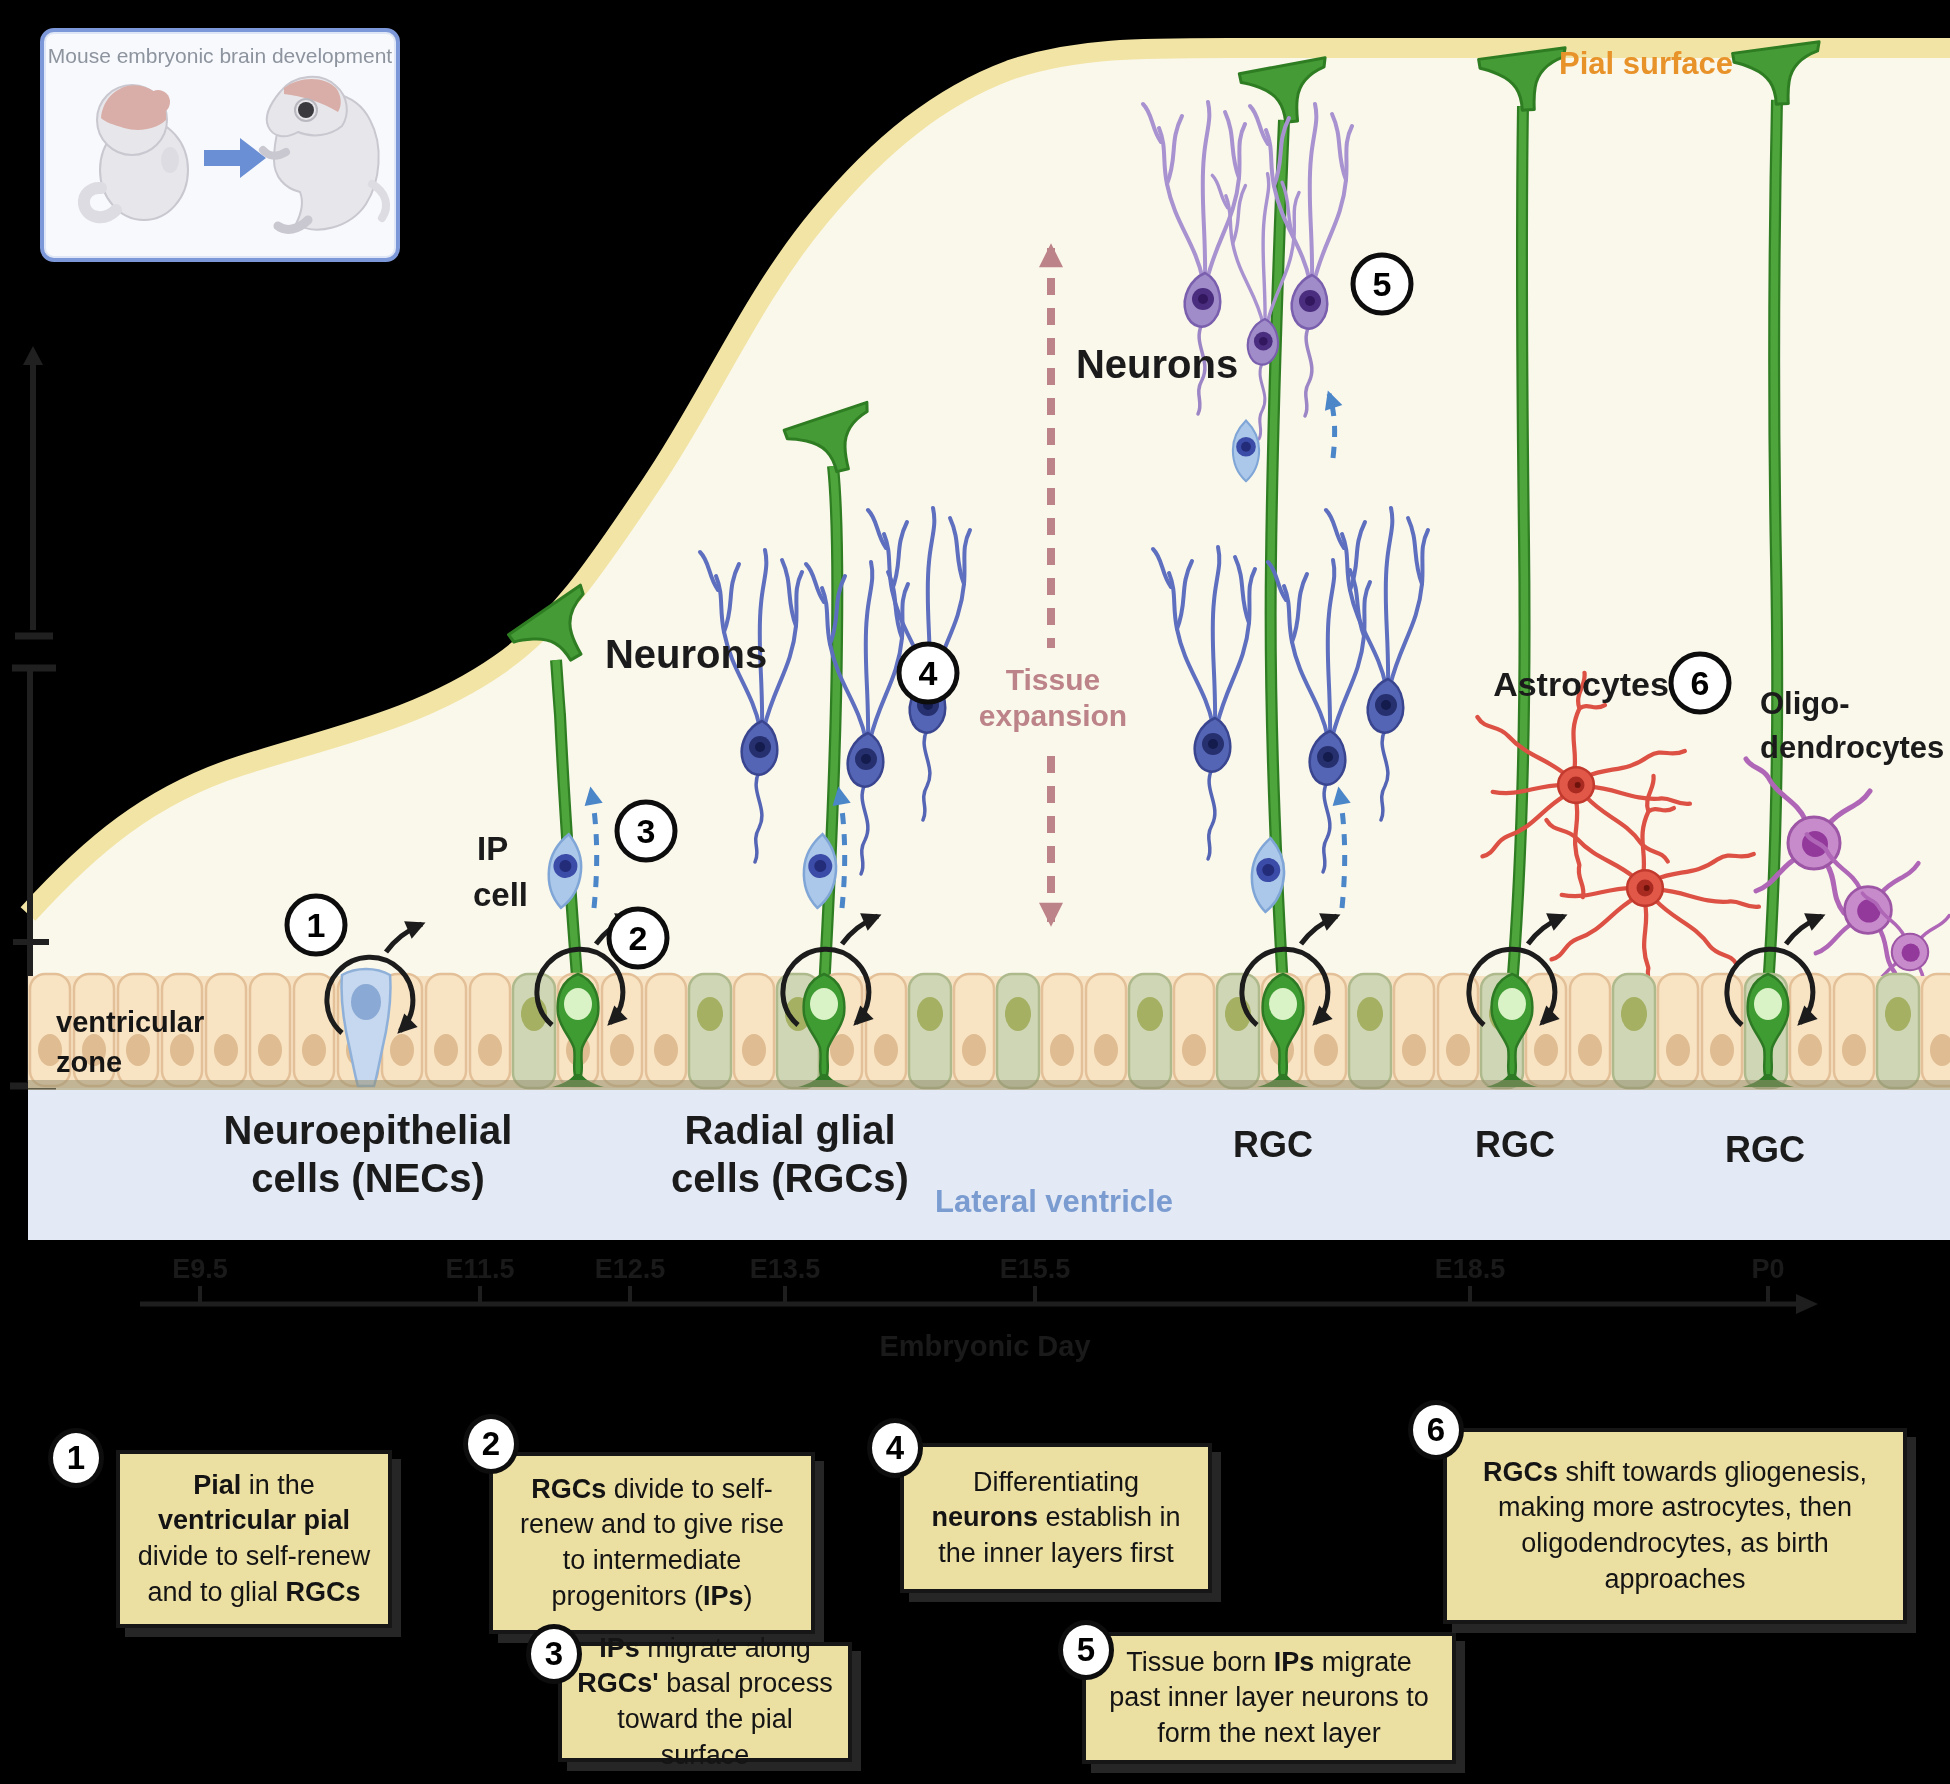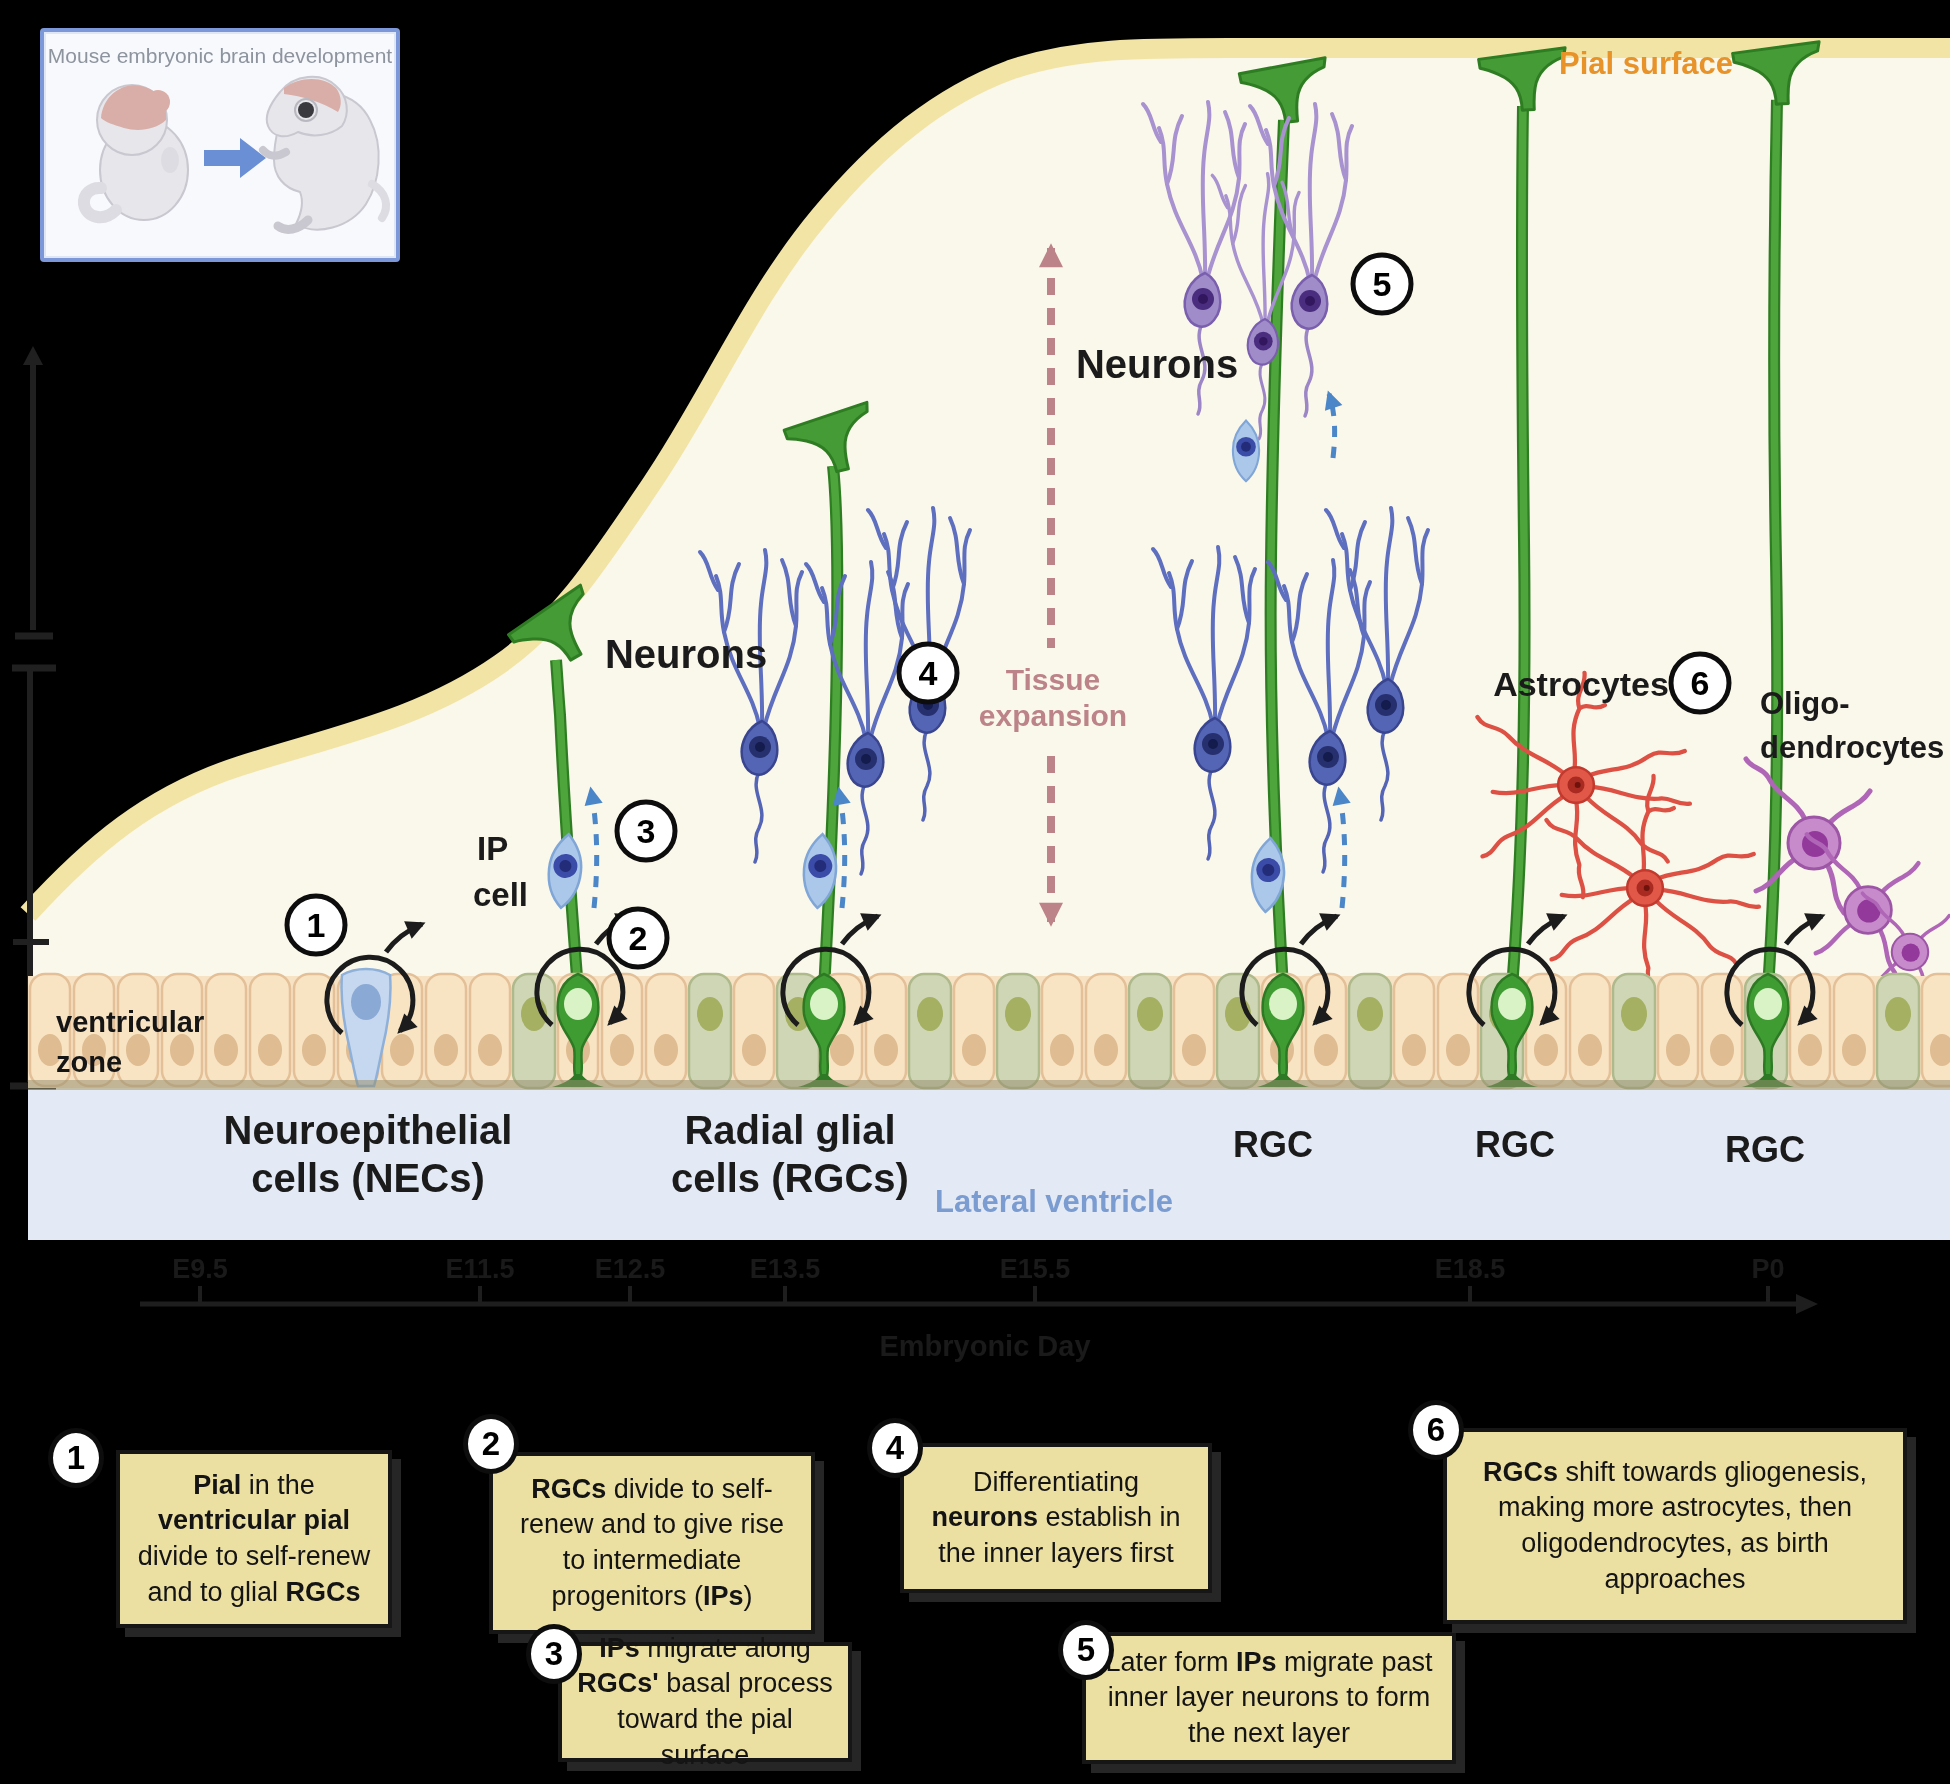--- a/index.html
+++ b/index.html
@@ -2,21 +2,21 @@
 <html><head>
 <meta charset="utf-8">
 <style>
   html,body{margin:0;padding:0;background:#000;}
   body{width:1950px;height:1784px;position:relative;overflow:hidden;
        font-family:"Liberation Sans",sans-serif;}
   svg text{font-family:"Liberation Sans",sans-serif;}
 
   
   .inset{position:absolute;left:40px;top:28px;width:352px;height:226px;
-         background:#f7f9fd;border:4px solid #7d98d8;border-radius:4px;
+         background:#f7f9fd;border:4px solid #7d98d8;border-radius:14px;
          box-shadow:0 0 0 2px #dfe6f5 inset;z-index:4;}
   .inset-title{position:absolute;left:0;right:0;top:12px;text-align:center;
                font-size:21px;color:#8d949e;}
   .inset svg{position:absolute;left:0;top:0;}
 
   
   .main-svg{position:absolute;left:0;top:0;}
 
   
   .note{position:absolute;background:#ecdfa2;border:4px solid #161616;
@@ -386,19 +386,19 @@
     <span><b>IPs</b><span> migrate along </span><b>RGCs'</b><span> basal process toward the pial surface</span></span>
   </div>
 
 <div class="badge" style="left:867px;top:1418px">4</div>
 <div class="note" style="left:900px;top:1443px;width:312px;height:150px">
     <span><span>Differentiating </span><b>neurons</b><span> establish in the inner layers first</span></span>
   </div>
 
 <div class="badge" style="left:1058px;top:1620px">5</div>
 <div class="note" style="left:1082px;top:1632px;width:374px;height:132px">
-    <span><span>Later form </span><b>IPs</b><span> migrate past inner layer neurons to form the next layer</span></span>
+    <span><span>Tissue born </span><b>IPs</b><span> migrate past inner layer neurons to form the next layer</span></span>
   </div>
 
 <div class="badge" style="left:1408px;top:1400px">6</div>
 <div class="note" style="left:1443px;top:1428px;width:464px;height:196px">
     <span><b>RGCs</b><span> shift towards gliogenesis, making more astrocytes, then oligodendrocytes, as birth approaches</span></span>
   </div>
 
 </body></html>

